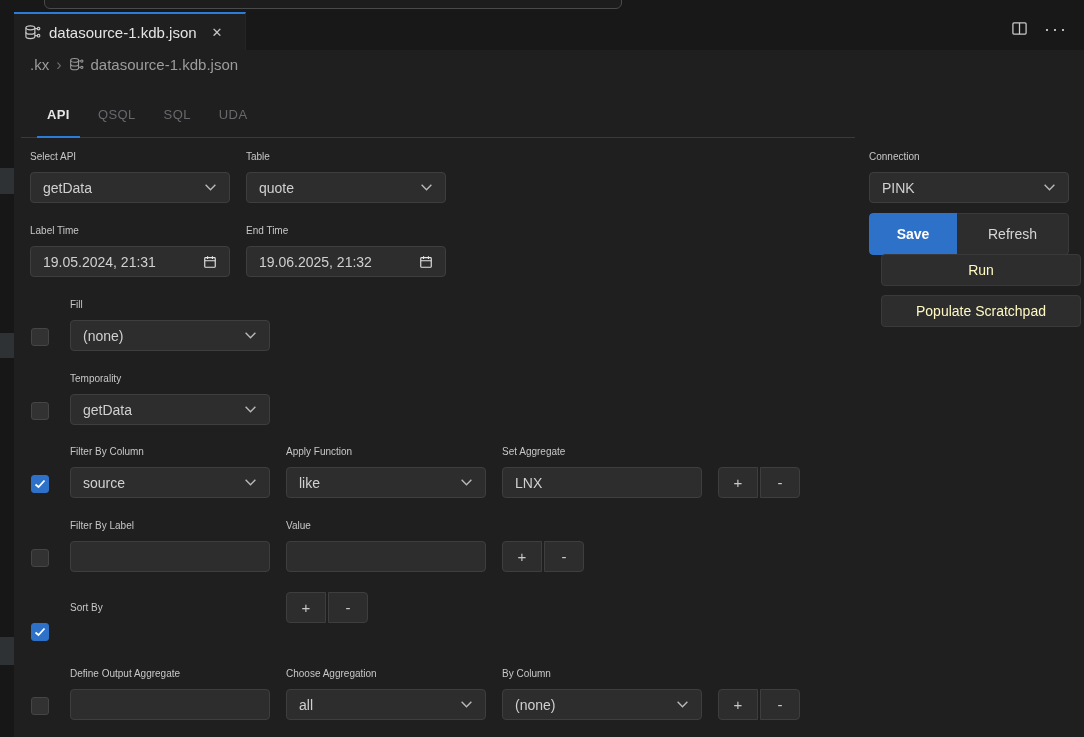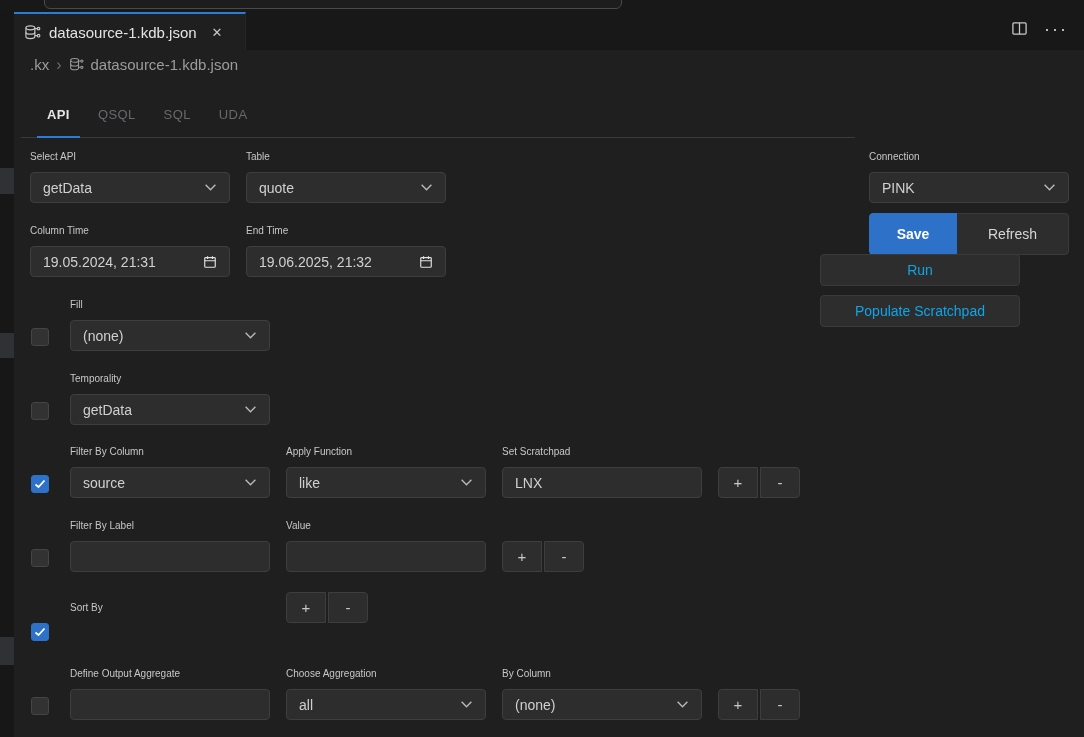--- a/index.html
+++ b/index.html
@@ -59,21 +59,21 @@
   .cb{position:absolute;left:31px;width:18px;height:18px;box-sizing:border-box;border-radius:3px;
     background:#323232;border:1px solid #454545;cursor:pointer;display:flex;align-items:center;justify-content:center;}
   .cb svg{visibility:hidden;}
   .cb.on{background:var(--accent,#2d72c8);border-color:var(--accent,#2d72c8);}
   .cb.on svg{visibility:visible;}
   
   .btnrow{position:absolute;left:869px;top:213px;width:200px;height:42px;display:flex;border-radius:4px;overflow:hidden;justify-content:flex-end;}
   .btn{font-size:14px;cursor:pointer;font-family:"Liberation Sans",sans-serif;border:none;}
   .btn.save{width:88px;background:var(--accent,#2d72c8);color:#ffffff;font-weight:700;border-radius:4px 0 0 4px;}
   .btn.refresh{flex:1;background:#2d2d2d;color:#d6d6d6;border:1px solid #3a3a3a;border-left:none;border-radius:0 4px 4px 0;}
-  .btn.wide{position:absolute;left:820px;width:200px;height:32px;background:#2d2d2d;color:#0ea5e9;
+  .btn.wide{position:absolute;left:881px;width:200px;height:32px;background:#2d2d2d;color:#fef9c3;
     border:1px solid #3a3a3a;border-radius:4px;}
   .btn.run{top:254px;}
   .btn.populate{top:295px;}
   
   .s-row1{left:30px;top:149px;}
   .s-row2{left:30px;top:223px;}
   .s-conn{left:869px;top:149px;}
   .s-fill{left:70px;top:297px;}
   .s-temp{left:70px;top:371px;}
   .s-filter{left:70px;top:444px;}
@@ -185,21 +185,21 @@
 
   <div class="btnrow">
     <button class="btn save">Save</button>
     <button class="btn refresh">Refresh</button>
   </div>
   <button class="btn wide run">Run</button>
   <button class="btn wide populate">Populate Scratchpad</button>
 
   <div class="sec s-row2">
     <div class="fgroup">
-      <span class="flabel">Column Time</span>
+      <span class="flabel">Label Time</span>
       <div class="field date">
         <span>19.05.2024, 21:31</span>
         <span class="icon" style="color:#e3e3e3">
           <svg width="14" height="14" viewBox="0 0 16 16" fill="none" stroke="currentColor" stroke-width="1.3">
               <rect x="2" y="3" width="12" height="11" rx="1"></rect>
               <path d="M2 6.6h12M5.2 1.4v3.2M10.8 1.4v3.2"></path>
             </svg>
         </span>
       </div>
     </div>
@@ -277,21 +277,21 @@
       <div class="field select">
         <span>like</span>
         <span class="chev">
             <svg width="13" height="9" viewBox="0 0 12 8" fill="none" stroke="currentColor" stroke-width="1.3">
               <path d="M1.5 1.5 6 6 10.5 1.5"></path>
             </svg>
           </span>
       </div>
     </div>
     <div class="fgroup">
-      <span class="flabel">Set Scratchpad</span>
+      <span class="flabel">Set Aggregate</span>
       <input class="field" value="LNX" style="">
     </div>
     <div class="pm">
       <button>+</button>
       <button>-</button>
     </div>
   </div>
 
   <span class="cb" style="top:549px">
     <svg width="12" height="10" viewBox="0 0 12 10" fill="none" stroke="#ffffff" stroke-width="1.8">

